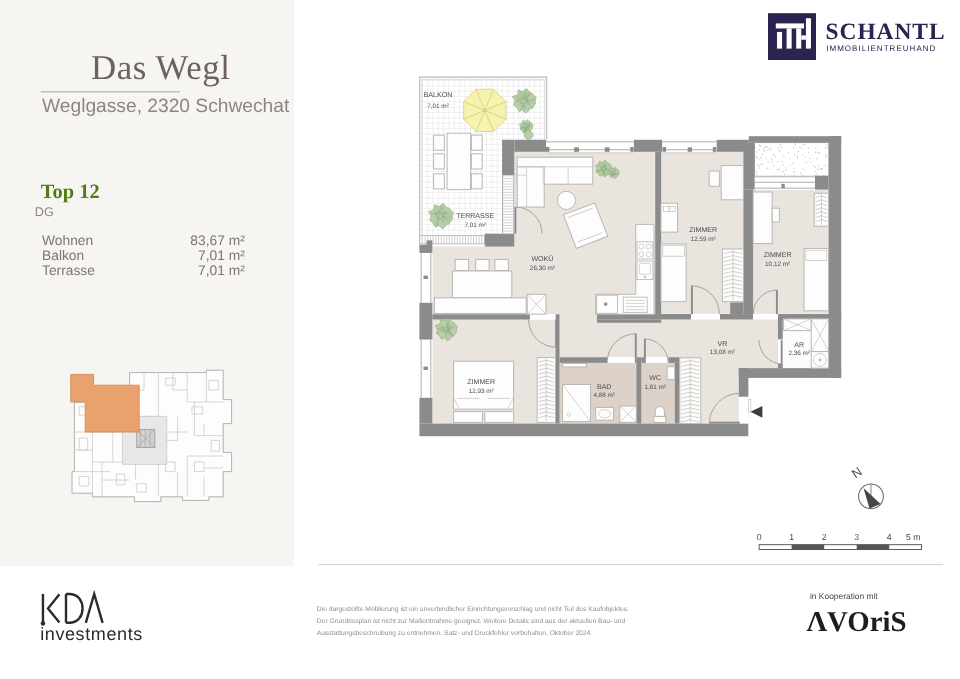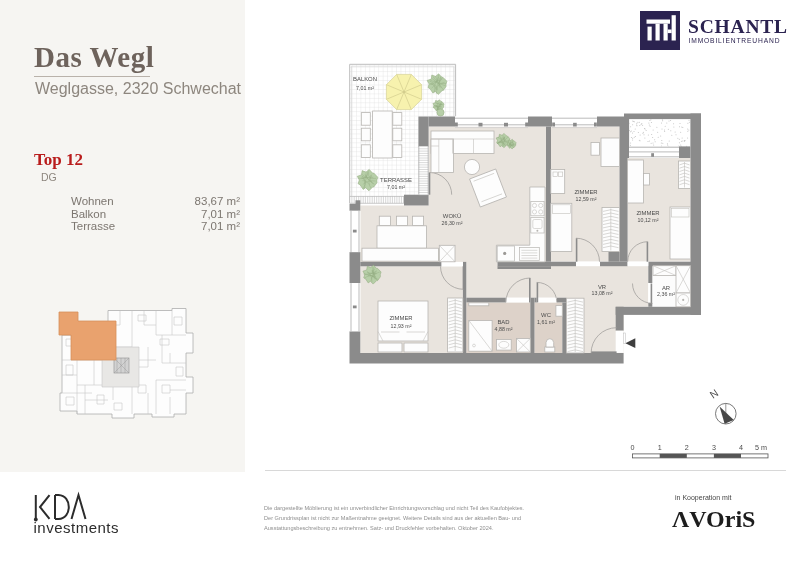--- a/index.html
+++ b/index.html
@@ -4,31 +4,31 @@
 <style>
   html,body{margin:0;padding:0;}
   body{width:800px;height:566px;position:relative;background:#ffffff;font-family:"Liberation Sans",sans-serif;overflow:hidden;}
   .abs{position:absolute;}
 </style>
 </head>
 <body>
 
 <div class="abs" style="left:0;top:0;width:245px;height:472px;background:#f6f5f2;"></div>
 
-<div class="abs" style="left:34px;top:41px;width:200px;font-family:'Liberation Serif',serif;font-weight:bold;font-size:29px;color:#6e635c;letter-spacing:0.5px;">Das Wegl</div>
+<div class="abs" style="left:34px;top:41px;width:200px;font-family:'Liberation Serif',serif;font-weight:normal;font-size:29px;color:#6e635c;letter-spacing:0.5px;text-align:center;">Das Wegl</div>
 
 <div class="abs" style="left:34px;top:76px;width:116px;height:1px;background:#b9b2aa;"></div>
 
 <div class="abs" style="left:35px;top:80px;font-size:16px;color:#8d867e;">Weglgasse, 2320 Schwechat</div>
 
-<div class="abs" style="left:34px;top:150px;font-family:'Liberation Serif',serif;font-weight:bold;font-size:17px;color:#b91c1c;">Top 12</div>
-
-<div class="abs" style="left:41px;top:171px;font-size:10.5px;color:#8d867e;">DG</div>
-
-<div class="abs" style="left:35px;top:195px;width:169px;font-size:11.5px;color:#7c7670;line-height:12.6px;margin-left:36px;">
+<div class="abs" style="left:34px;top:150px;font-family:'Liberation Serif',serif;font-weight:bold;font-size:17px;color:#4d7c0f;">Top 12</div>
+
+<div class="abs" style="left:29px;top:171px;font-size:10.5px;color:#8d867e;">DG</div>
+
+<div class="abs" style="left:35px;top:195px;width:169px;font-size:11.5px;color:#7c7670;line-height:12.6px;">
 <div>Wohnen<span style="float:right;padding-left:16px;">83,67 m²</span></div>
 <div>Balkon<span style="float:right;">7,01 m²</span></div>
 <div>Terrasse<span style="float:right;">7,01 m²</span></div>
 </div>
 
 <svg class="abs" style="left:52px;top:305px;" width="145" height="115" viewBox="0 0 145 115">
   <g stroke="#adadad" stroke-width="0.8" fill="#fdfdfd">
 
     <path d="M56,5.5 H120 V3.5 H134 V28 H141 V48 H134 V72 H141 V88 H134 V109 H122 V112 H100 V109 H82 V113 H60 V109 H25 V106 H8 V88 H10 V30 H56 Z"></path>
   </g>

